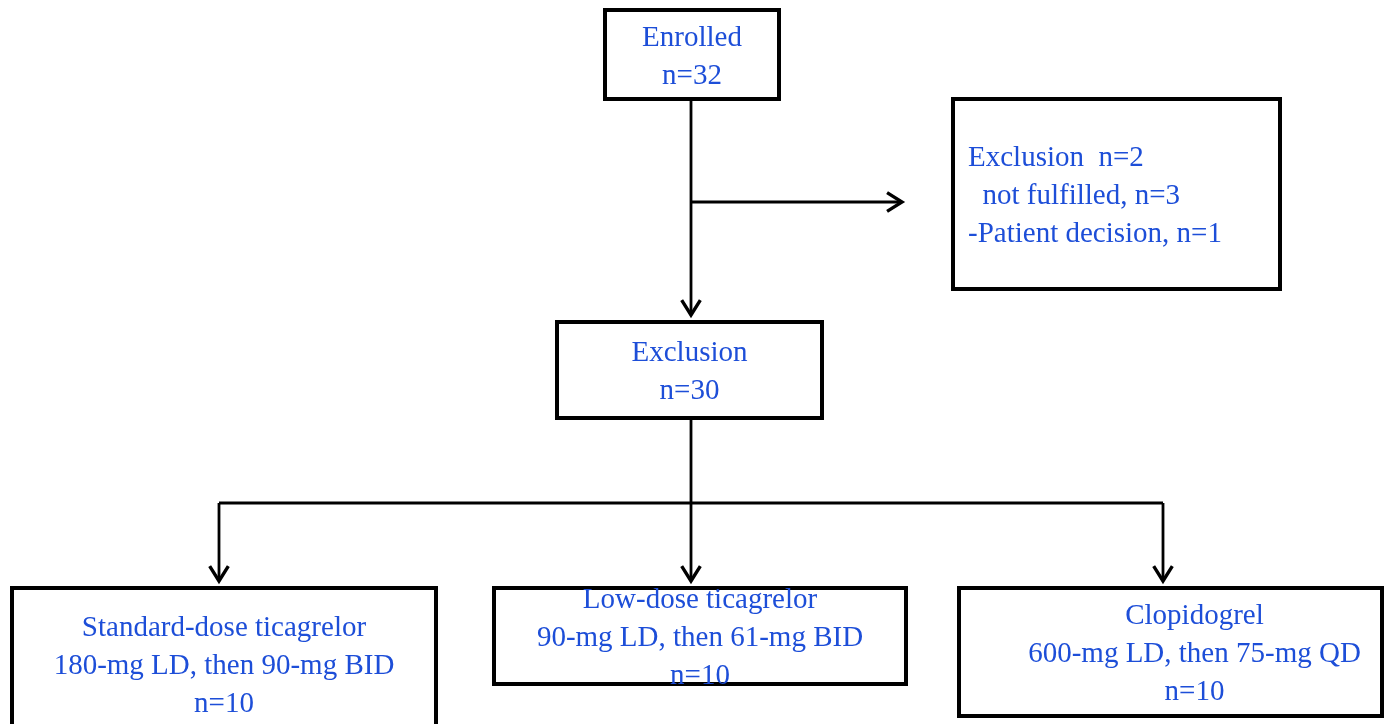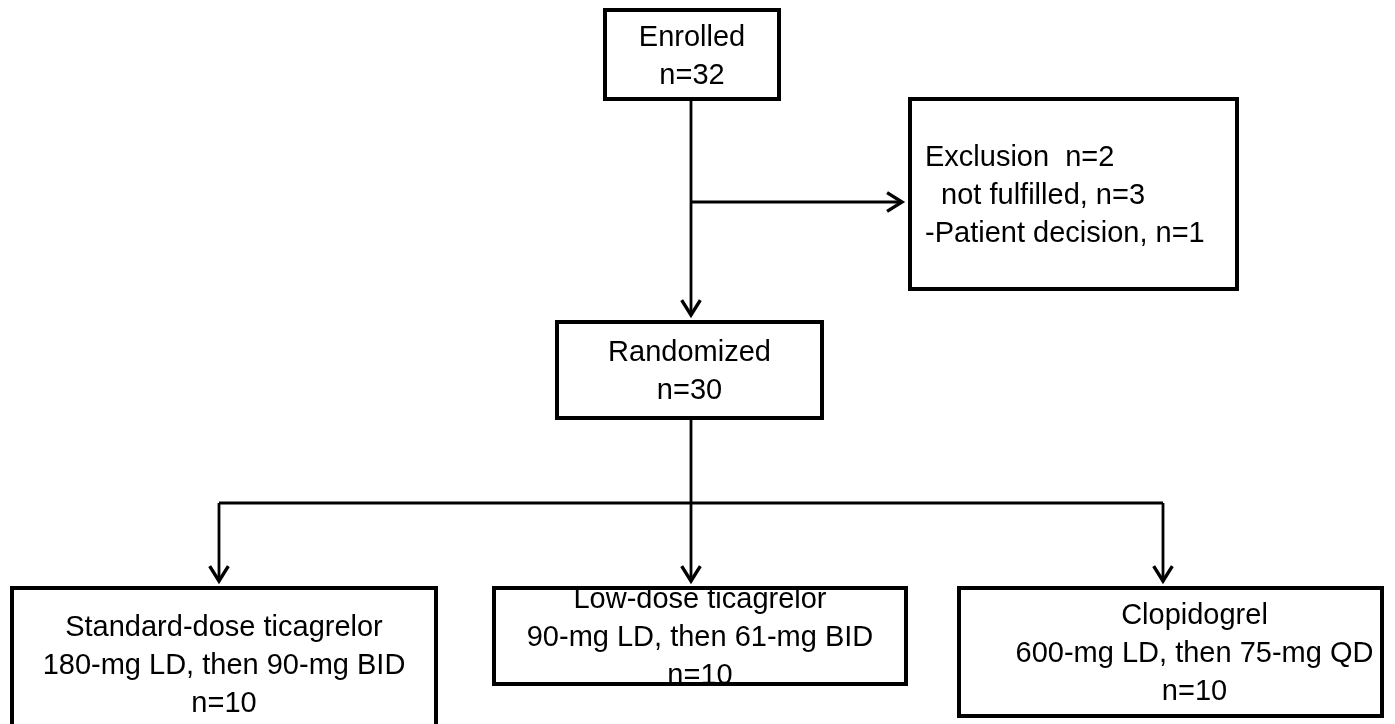--- a/index.html
+++ b/index.html
@@ -5,22 +5,22 @@
   html, body {
     margin: 0;
     padding: 0;
     background: #ffffff;
   }
   .canvas {
     position: relative;
     width: 1395px;
     height: 724px;
     background: #ffffff;
-    font-family: Liberation Sans, sans-serif;
-    color: #000000;
+    font-family: Liberation Serif, serif;
+    color: #1d4ed8;
     overflow: hidden;
   }
   .connectors {
     position: absolute;
     left: 0;
     top: 0;
     width: 1395px;
     height: 724px;
   }
   .node {
@@ -36,20 +36,21 @@
     line-height: 38px;
     text-align: center;
   }
   .node .line {
     white-space: pre;
   }
   .node.left-align {
     align-items: flex-start;
     text-align: left;
     padding-left: 13px;
+    margin-left: 43px;
   }
   .node-enrolled   { left: 603px; top: 8px;   width: 178px; height: 93px;  }
   .node-exclusion  { left: 908px; top: 97px;  width: 331px; height: 194px; }
   .node-randomized { left: 555px; top: 320px; width: 269px; height: 100px; }
   .node-arm-standard    { left: 10px;  top: 586px; width: 428px; height: 156px; align-items: center; }
   .node-arm-low         { left: 492px; top: 586px; width: 416px; height: 100px; }
   .node-arm-clopidogrel { left: 957px; top: 586px; width: 427px; height: 132px; padding-left: 48px; }
 </style>
 </head>
 <body>
@@ -83,21 +84,21 @@
     <div class="line">n=32</div>
   </div>
 
   <div class="node node-exclusion left-align">
     <div class="line">Exclusion  n=2</div>
     <div class="line">  not fulfilled, n=3</div>
     <div class="line">-Patient decision, n=1</div>
   </div>
 
   <div class="node node-randomized">
-    <div class="line">Randomized</div>
+    <div class="line">Exclusion</div>
     <div class="line">n=30</div>
   </div>
 
   <div class="node node-arm-standard">
     <div class="line">Standard-dose ticagrelor</div>
     <div class="line">180-mg LD, then 90-mg BID</div>
     <div class="line">n=10</div>
   </div>
 
   <div class="node node-arm-low">

